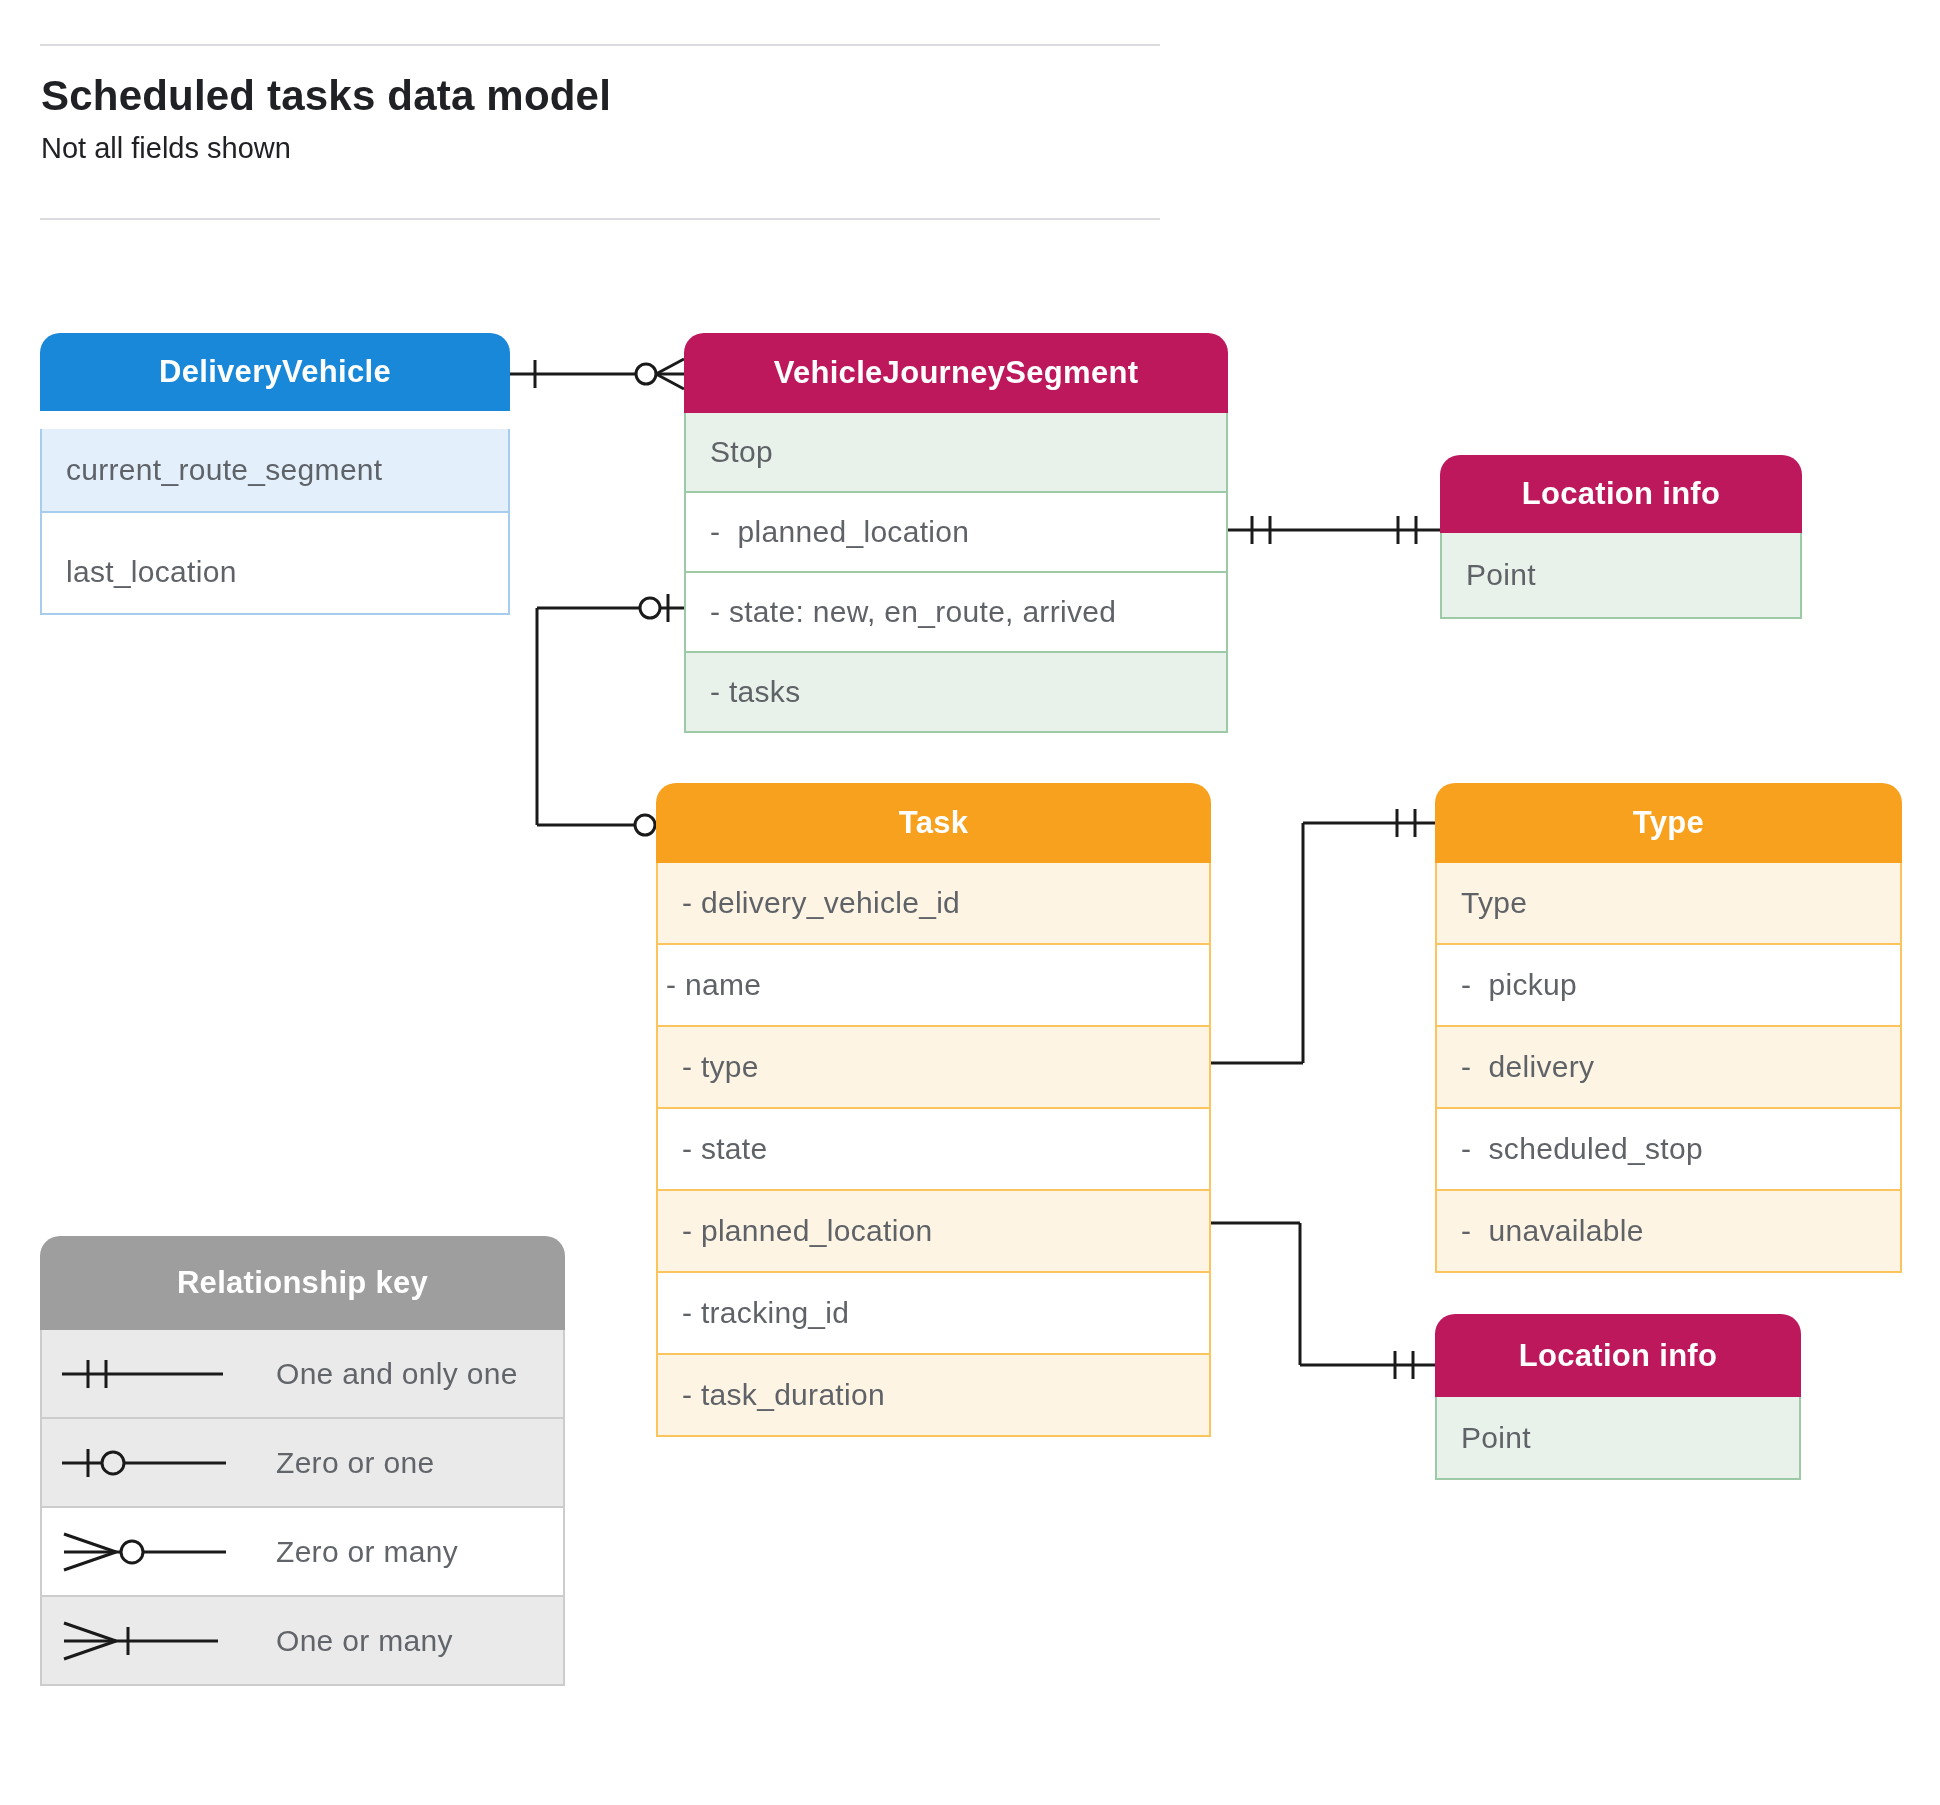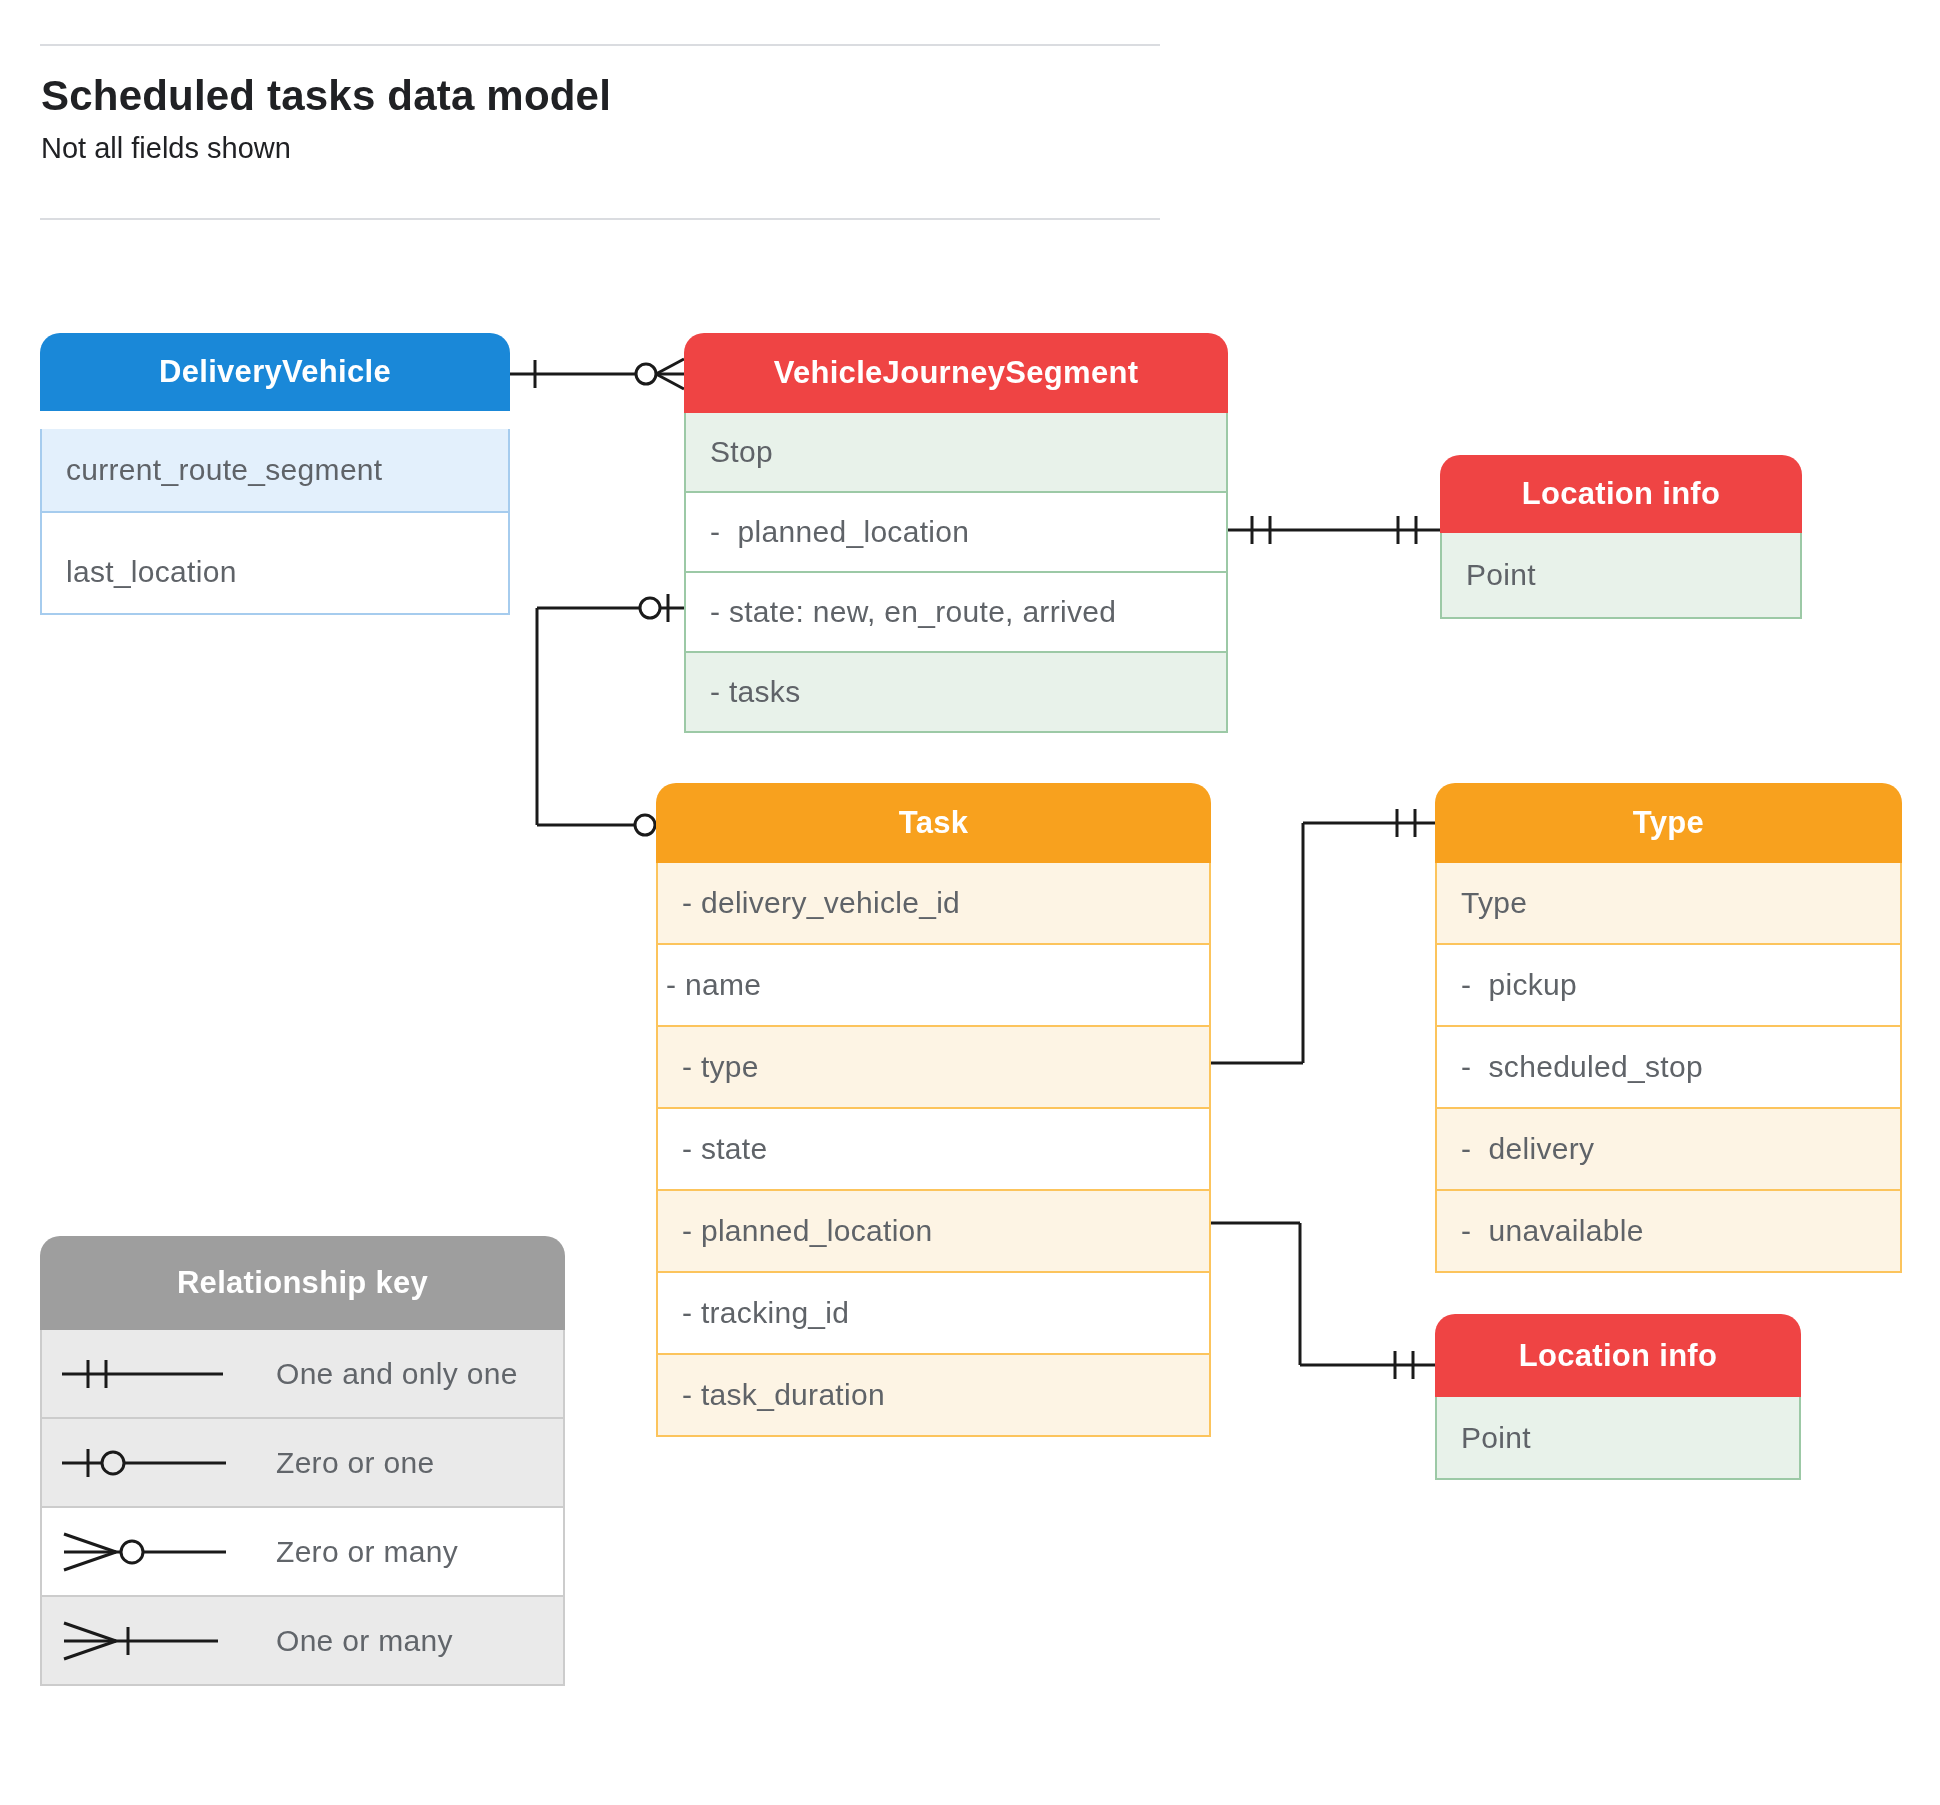--- a/index.html
+++ b/index.html
@@ -22,21 +22,21 @@
   .pad{padding-left:24px;}
 
   
   .t-blue .tbl-header{background:#1a88d8;}
   .t-blue .tbl-body{border-color:#a6ccee;}
   .t-blue .row{border-bottom:2px solid #a6ccee;margin-top:18px;}
   .t-blue .row:last-child{border-bottom:none;}
   .bg-blue{background:#e3f0fc;}
 
   
-  .t-green .tbl-header{background:#ef4444;}
+  .t-green .tbl-header{background:#be185d;}
   .t-green .tbl-body{border-color:#9cc9a6;}
   .t-green .row{border-bottom:2px solid #9cc9a6;}
   .t-green .row:last-child{border-bottom:none;}
   .bg-green{background:#e8f2ea;}
 
   
   .t-orange .tbl-header{background:#f8a11e;}
   .t-orange .tbl-body{border-color:#fcc45c;}
   .t-orange .row{border-bottom:2px solid #fcc45c;}
   .t-orange .row:last-child{border-bottom:none;}
@@ -189,25 +189,25 @@
 
 <div class="tbl t-orange" style="left:1435px;top:783px;width:467px;">
   <div class="tbl-header" style="height:80px;">Type</div>
   <div class="tbl-body">
     <div class="row pad bg-orange" style="height:80px;">
         <span>Type</span>
       </div>
     <div class="row pad white" style="height:80px;">
         <span>-  pickup</span>
       </div>
+    <div class="row pad bg-orange" style="height:80px;">
+        <span>-  delivery</span>
+      </div>
     <div class="row pad white" style="height:80px;">
         <span>-  scheduled_stop</span>
-      </div>
-    <div class="row pad bg-orange" style="height:80px;">
-        <span>-  delivery</span>
       </div>
     <div class="row pad bg-orange" style="height:80px;">
         <span>-  unavailable</span>
       </div>
   </div>
 </div>
 
 <div class="tbl t-green" style="left:1435px;top:1314px;width:366px;">
   <div class="tbl-header" style="height:83px;">Location info</div>
   <div class="tbl-body">

